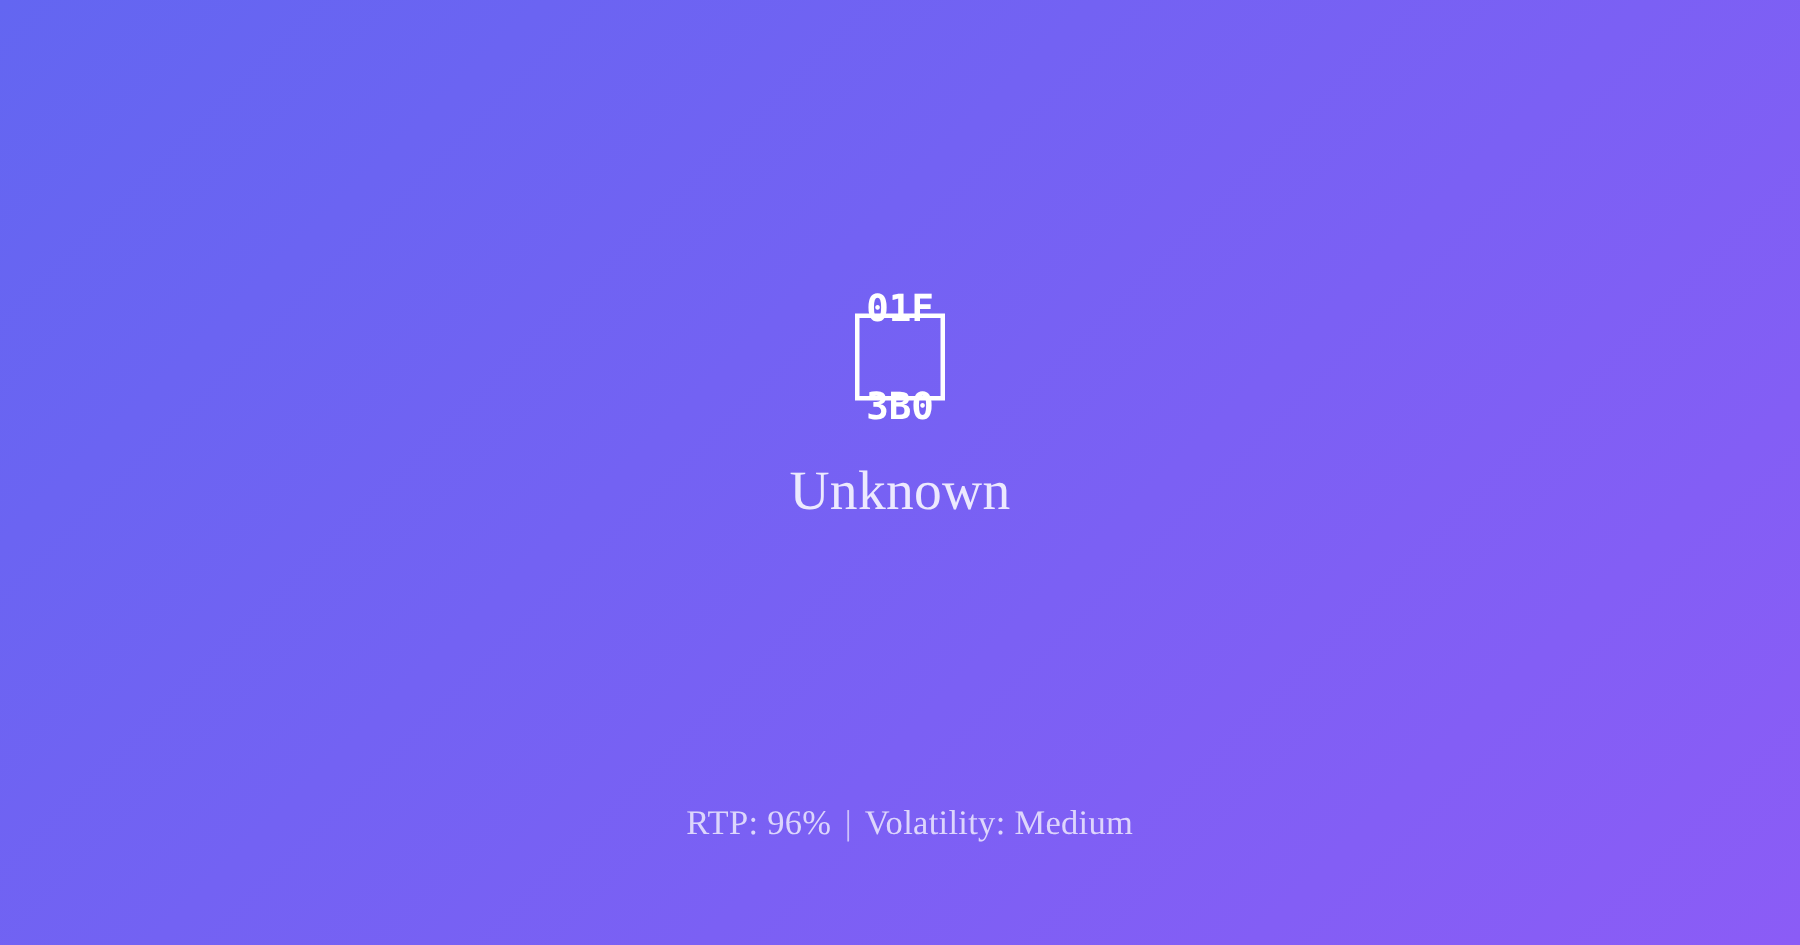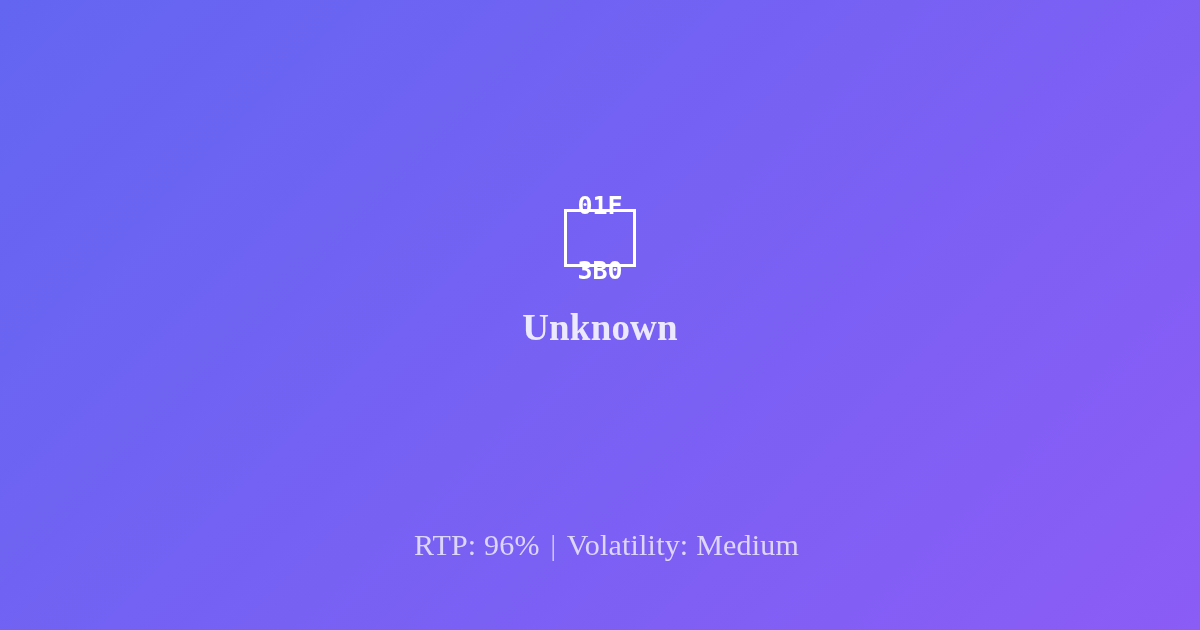--- a/index.html
+++ b/index.html
@@ -53,21 +53,21 @@
     white-space: nowrap;
   }
 
   
   .tofu-glyph {
     display: inline-flex;
     flex-direction: column;
     align-items: center;
     justify-content: center;
     box-sizing: border-box;
-    width: 72px;
+    width: 60px;
     height: 58px;
     border: 3px solid #ffffff;
     font-family: "DejaVu Sans Mono", "Liberation Mono", monospace;
     font-size: 25px;
     font-weight: 700;
     line-height: 25px;
     letter-spacing: 0px;
     color: #ffffff;
     flex: 0 0 auto;
     gap: 40px;
@@ -85,35 +85,35 @@
     letter-spacing: 0.5px;
     line-height: 1;
     margin: 0;
   }
 
   
   .provider {
     margin-top: 42px;
     font-family: "Liberation Serif", "DejaVu Serif", serif;
     font-size: 37px;
-    font-weight: 700;
+    font-weight: 400;
     color: rgba(255, 255, 255, 0.86);
     line-height: 1;
     letter-spacing: 0.2px;
   }
 
   
   .meta-footer {
     position: absolute;
     left: 0;
     right: 0;
     bottom: 70px;
     text-align: center;
     font-family: "Liberation Serif", "DejaVu Serif", serif;
-    font-size: 30px;
+    font-size: 23px;
     font-weight: 400;
     color: rgba(255, 255, 255, 0.74);
     line-height: 1;
     letter-spacing: 0.2px;
     padding-left: 13px;
   }
   .meta-footer .meta-sep {
     padding: 0 3px;
     color: rgba(255, 255, 255, 0.62);
   }

